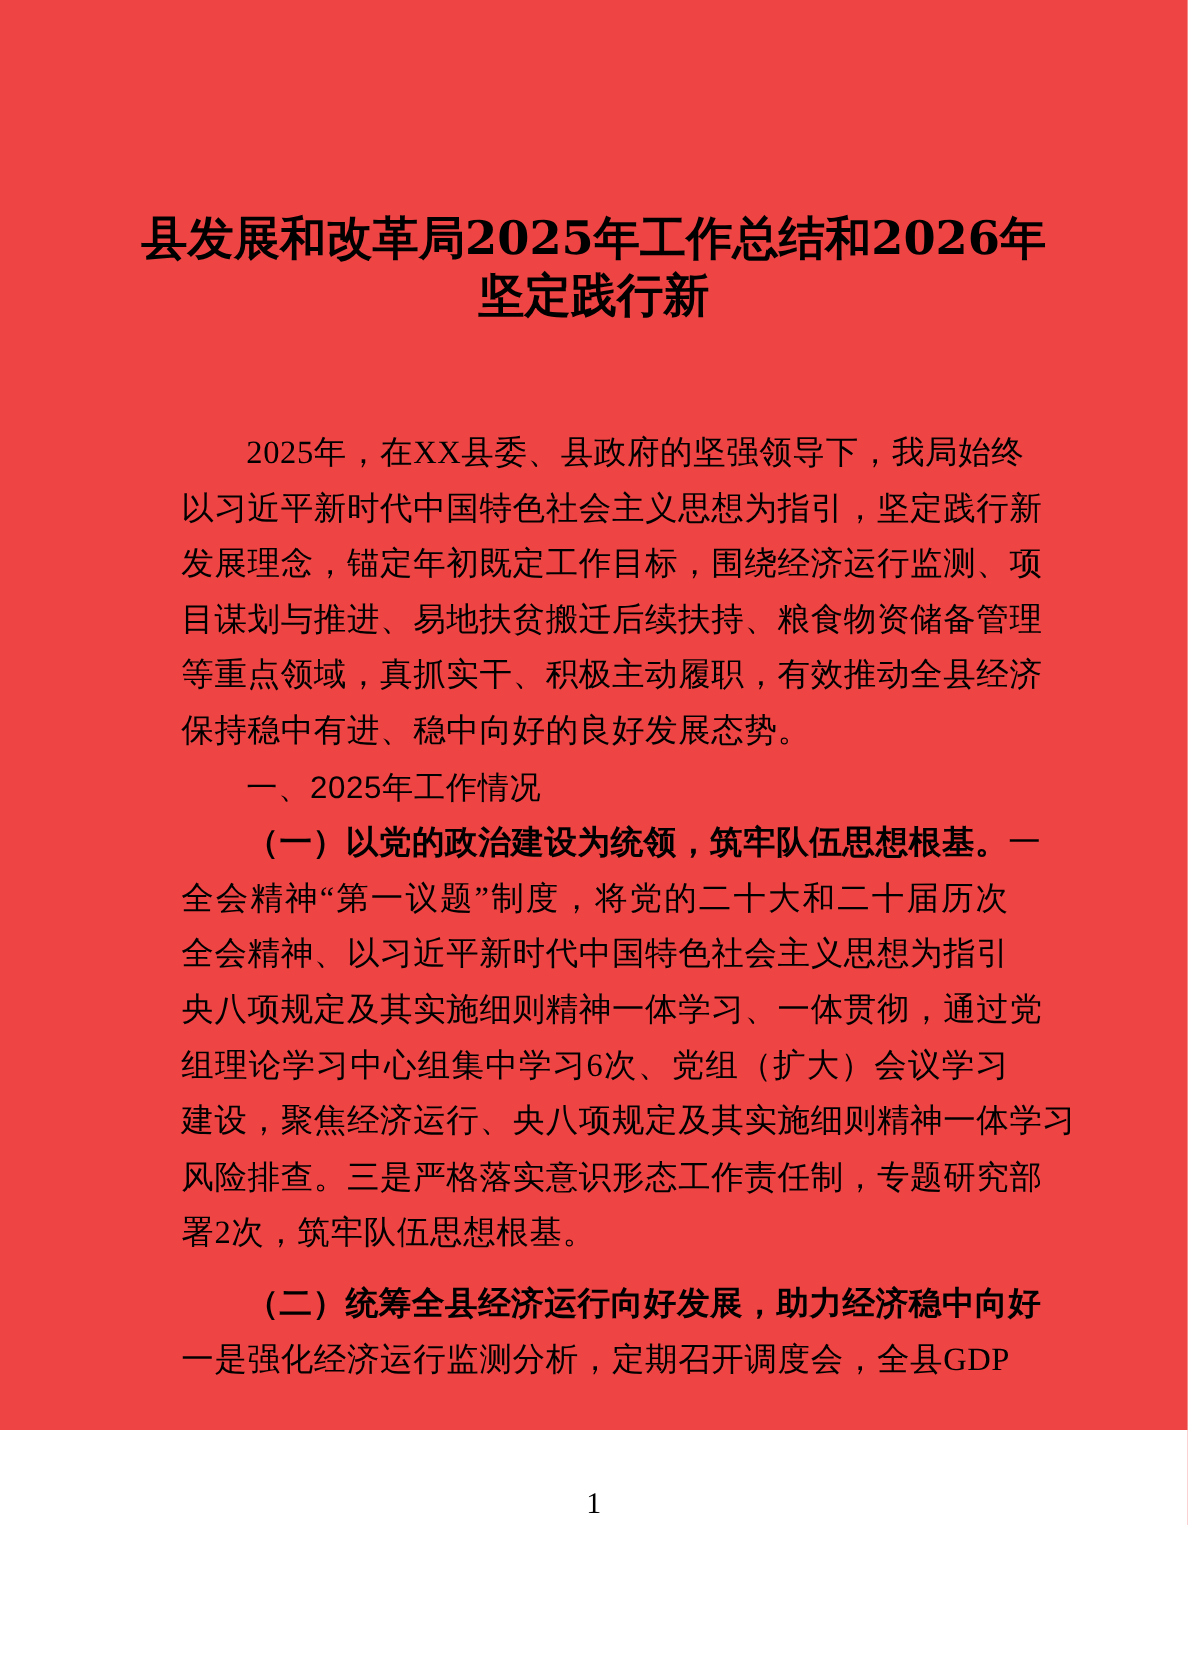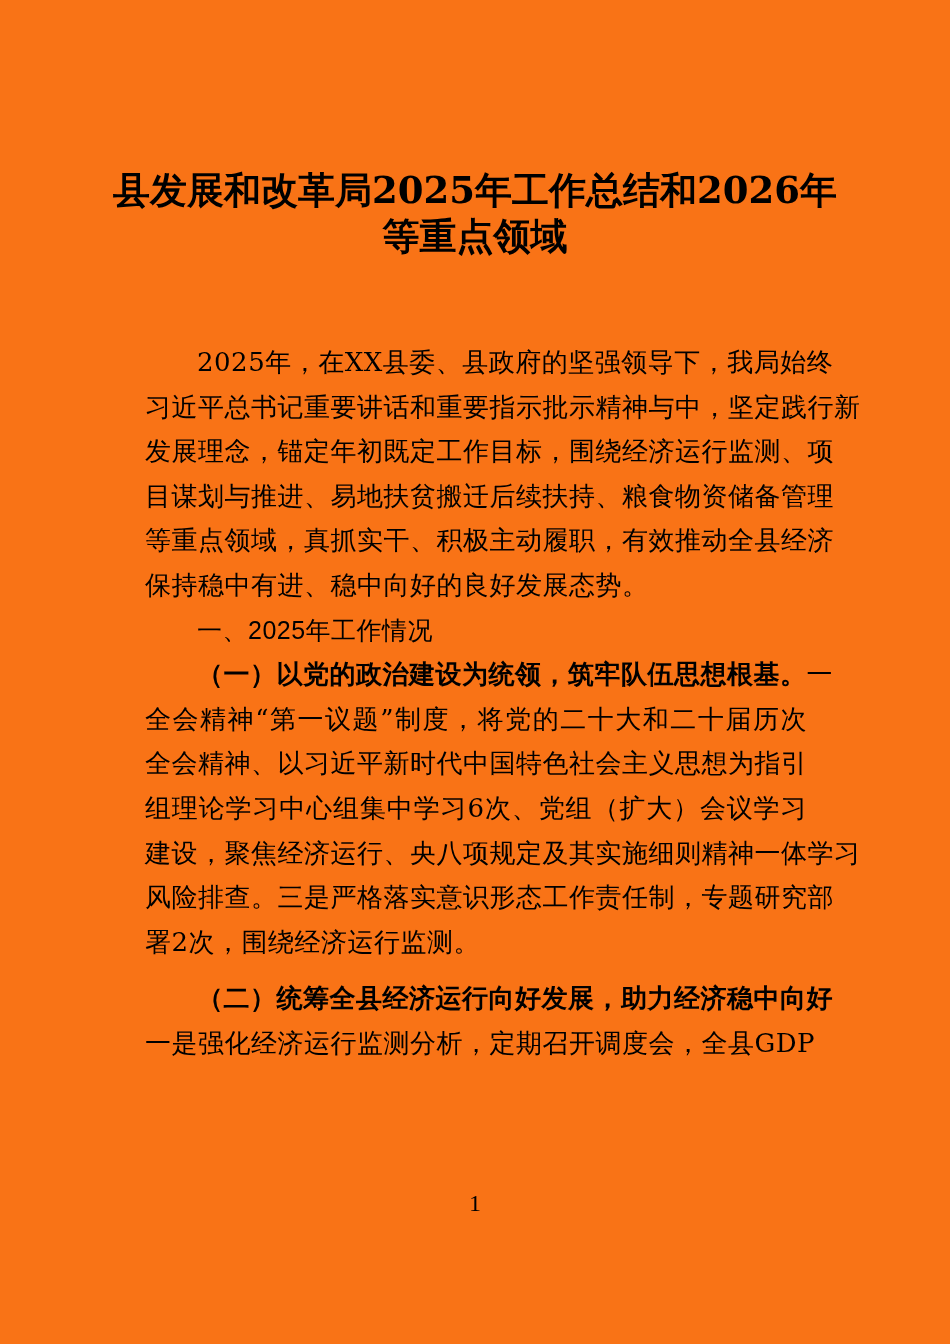--- a/index.html
+++ b/index.html
@@ -1,58 +1,59 @@
 <!DOCTYPE html>
 <html><head>
 <meta charset="utf-8">
 <style>
   html, body { margin:0; padding:0; background:#ffffff; }
   body { width:950px; height:1344px; position:relative; overflow:hidden;
          font-family: "DejaVu Serif", "Liberation Serif", serif; color:#000; }
-  .page { position:absolute; left:0; top:0; width:950px; height:1344px; background:#f97316; }
+  .page { position:absolute; left:0; top:0; width:950px; height:1144px; background:#ef4444; }
   .title { position:absolute; left:100px; width:750px; text-align:center;
            font-weight:bold; font-size:37px; line-height:1; letter-spacing:0px; white-space:nowrap; }
   .t1 { top:172px; }
   .t2 { top:218px; }
   .body { position:absolute; left:145px; top:340px; width:662px; }
   .line { height:44.6px; line-height:44.6px; font-size:26px; white-space:nowrap;
-          text-align:justify; text-align-last:justify; letter-spacing:0.5px; }
+          text-align:justify; text-align-last:justify; letter-spacing:0.5px;font-family:Liberation Serif, serif; }
   .line.last { text-align-last:left; }
   .indent { padding-left:52px; }
   .heading1 { font-family:Liberation Sans, sans-serif; font-size:25px; text-align-last:left; }
   .sub { font-weight:bold; }
   .gap { height:12px; }
   .pagenum { position:absolute; top:1190px; left:0; width:950px; text-align:center;
              font-size:24px; font-family:"Liberation Serif","DejaVu Serif",serif; }
 </style>
 </head>
 <body>
 
 <div class="page">
 
   <div class="title t1">县发展和改革局2025年工作总结和2026年</div>
-  <div class="title t2">等重点领域</div>
+  <div class="title t2">坚定践行新</div>
 
   <div class="body">
     <div class="line indent">2025年，在XX县委、县政府的坚强领导下，我局始终</div>
-    <div class="line">习近平总书记重要讲话和重要指示批示精神与中，坚定践行新</div>
+    <div class="line">以习近平新时代中国特色社会主义思想为指引，坚定践行新</div>
     <div class="line">发展理念，锚定年初既定工作目标，围绕经济运行监测、项</div>
     <div class="line">目谋划与推进、易地扶贫搬迁后续扶持、粮食物资储备管理</div>
     <div class="line">等重点领域，真抓实干、积极主动履职，有效推动全县经济</div>
     <div class="line last">保持稳中有进、稳中向好的良好发展态势。</div>
 
     <div class="line indent heading1">一、2025年工作情况</div>
 
     <div class="line indent"><span class="sub">（一）以党的政治建设为统领，筑牢队伍思想根基。</span><span>一</span></div>
     <div class="line">全会精神“第一议题”制度，将党的二十大和二十届历次</div>
     <div class="line">全会精神、以习近平新时代中国特色社会主义思想为指引</div>
+    <div class="line">央八项规定及其实施细则精神一体学习、一体贯彻，通过党</div>
     <div class="line">组理论学习中心组集中学习6次、党组（扩大）会议学习</div>
     <div class="line">建设，聚焦经济运行、央八项规定及其实施细则精神一体学习</div>
     <div class="line">风险排查。三是严格落实意识形态工作责任制，专题研究部</div>
-    <div class="line last">署2次，围绕经济运行监测。</div>
+    <div class="line last">署2次，筑牢队伍思想根基。</div>
 
     <div class="gap"></div>
 
     <div class="line indent sub">（二）统筹全县经济运行向好发展，助力经济稳中向好</div>
     <div class="line">一是强化经济运行监测分析，定期召开调度会，全县GDP</div>
   </div>
 
   <div class="pagenum">1</div>
 </div>
 

